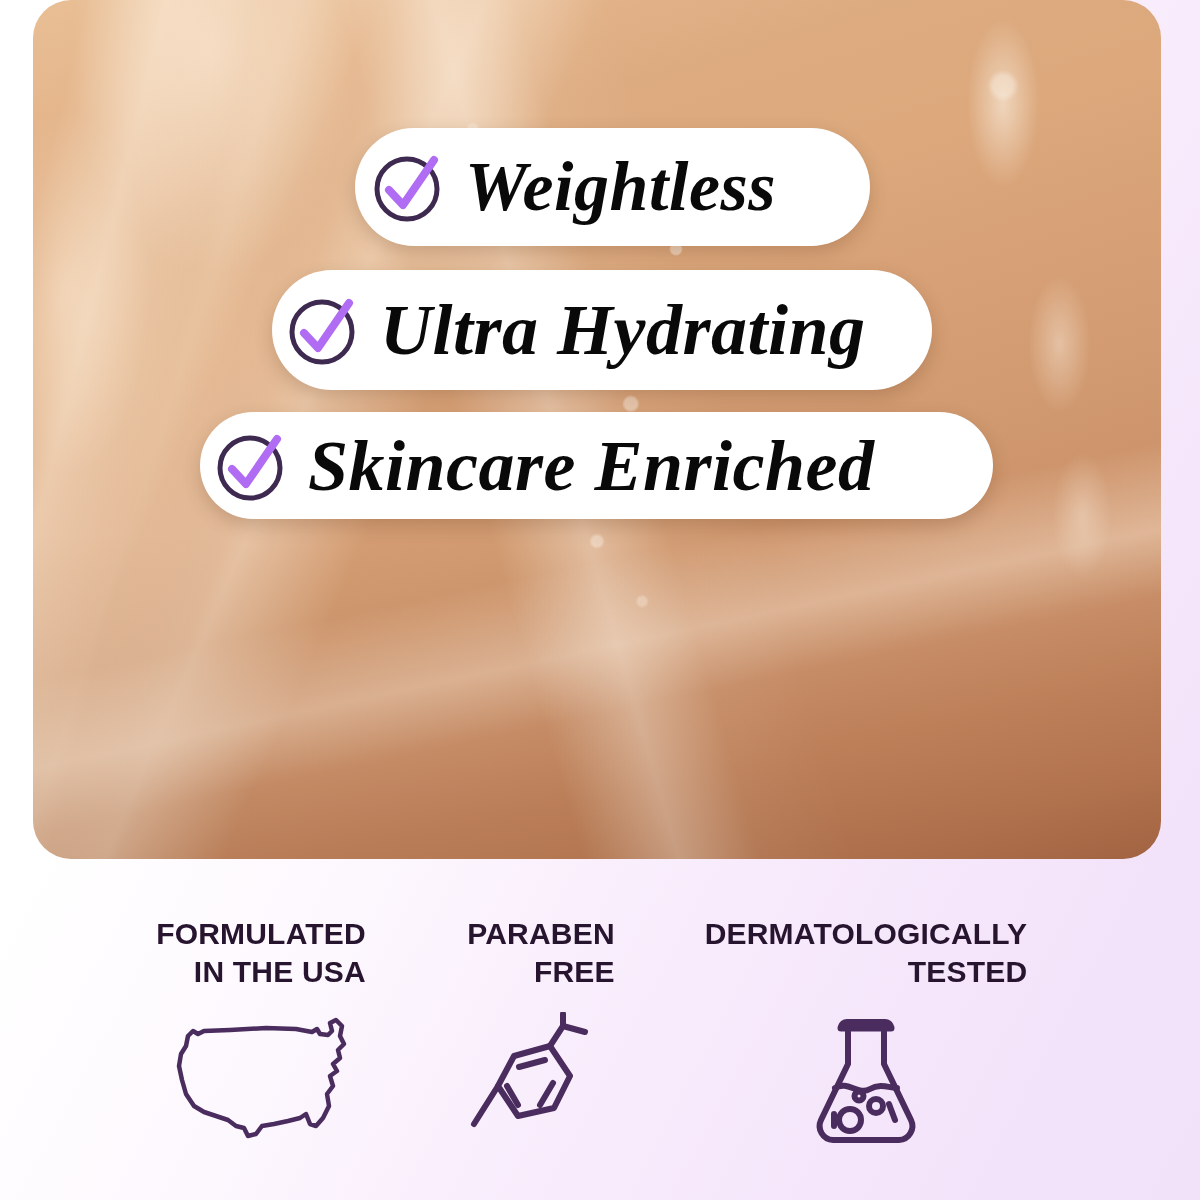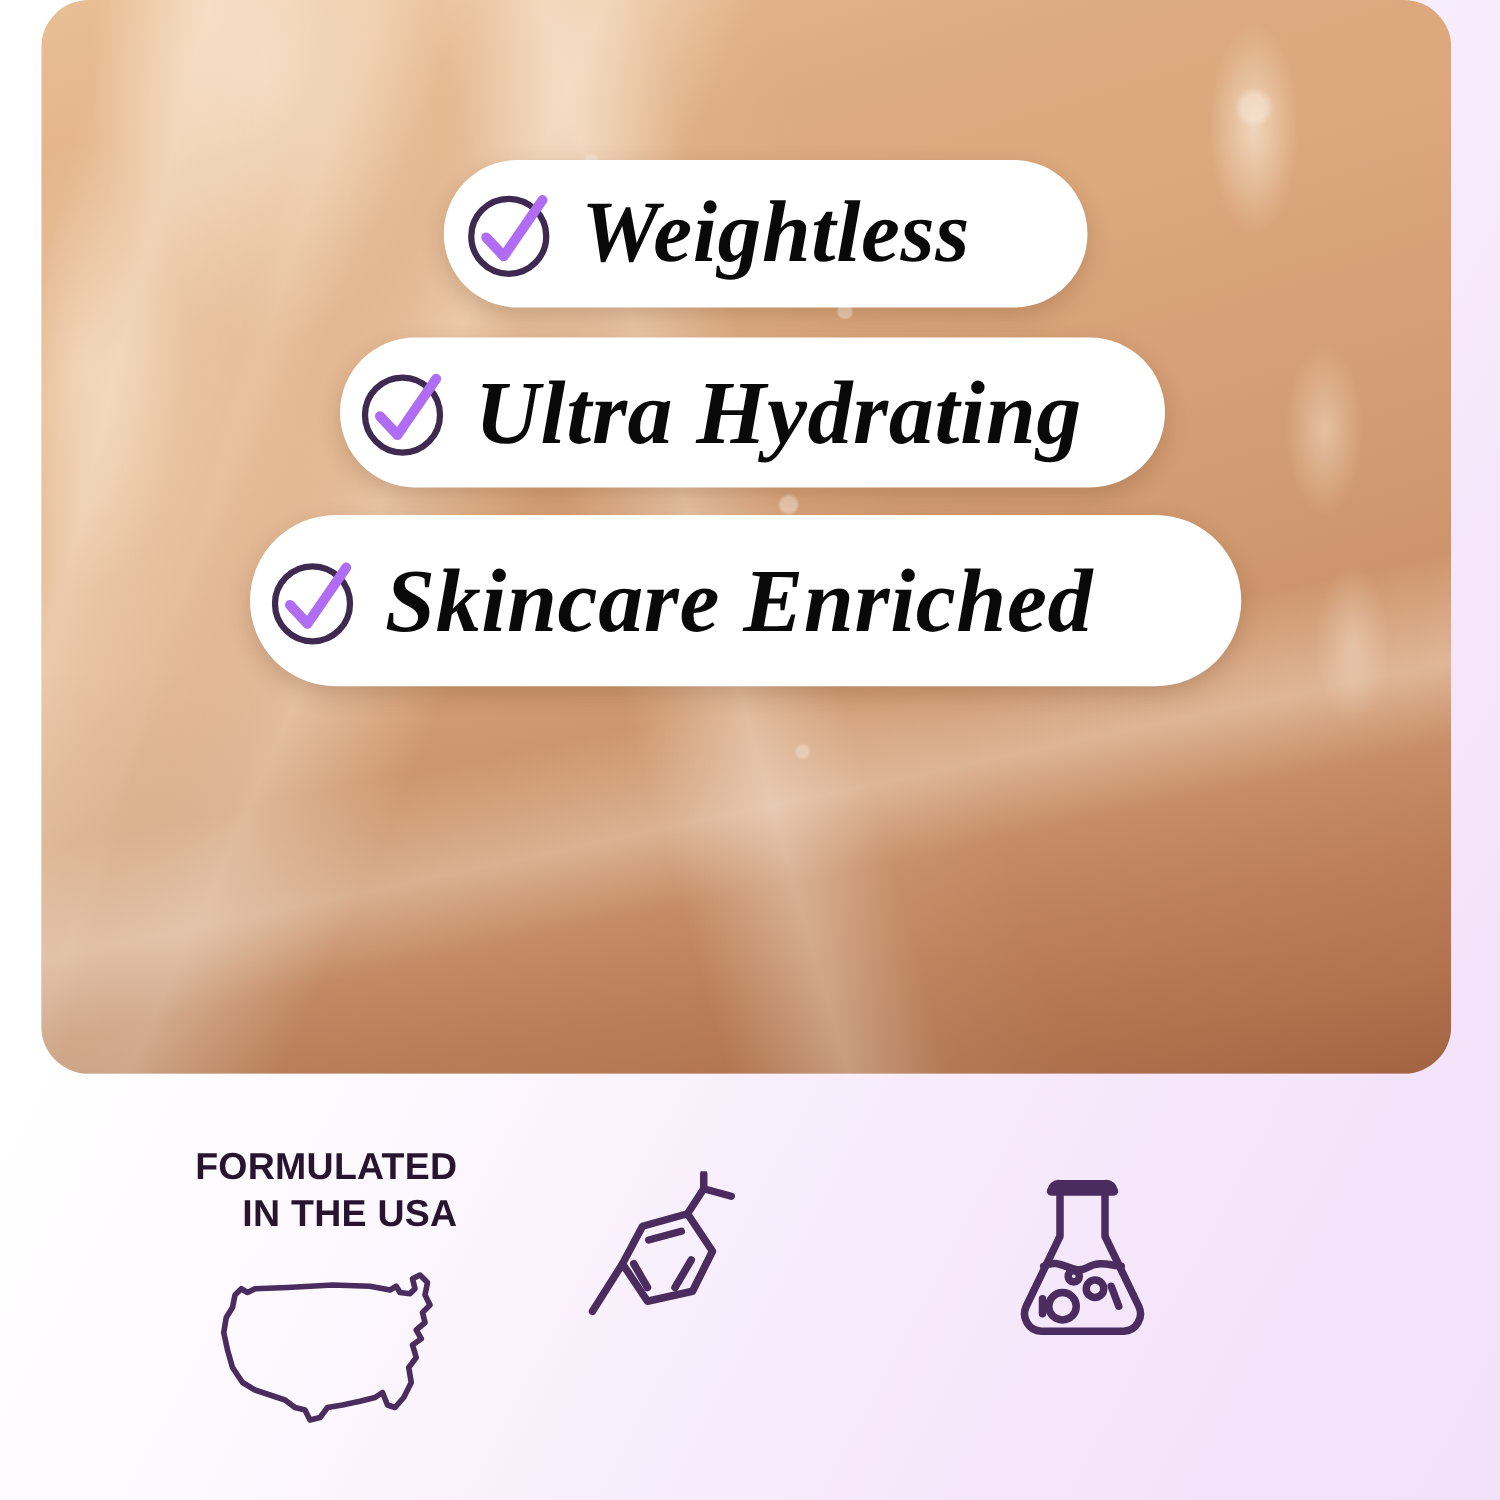--- a/index.html
+++ b/index.html
@@ -106,21 +106,21 @@
     font-family: "Liberation Serif", "DejaVu Serif", serif;
     font-style: italic;
     font-weight: 700;
     color: #090909;
     white-space: nowrap;
     line-height: 1;
   }
 
   #pill-1 { left: 355px; top: 128px;  width: 515px; height: 118px; padding-left: 16px; }
   #pill-2 { left: 272px; top: 270px;  width: 660px; height: 120px; padding-left: 14px; }
-  #pill-3 { left: 200px; top: 412px;  width: 793px; height: 137px; padding-left: 14px; text-align: right; }
+  #pill-3 { left: 200px; top: 412px;  width: 793px; height: 107px; padding-left: 14px; text-align: right; }
 
   #pill-1 .pill-label { font-size: 70px; margin-left: 18px; letter-spacing: .5px; }
   #pill-2 .pill-label { font-size: 72px; margin-left: 18px; letter-spacing: .5px; }
   #pill-3 .pill-label { font-size: 72px; margin-left: 18px; letter-spacing: .5px; }
 
   
   #headline {
     position: absolute;
     left: 33px;
     top: 620px;
@@ -234,20 +234,22 @@
                    L150 20 L158 21 L162 17 L160 9 L166 6 L172 12 L170 22 L174 30
                    L168 36 L170 44 L163 50 L167 57 L160 62 L163 72 L157 80 L159 92
                    L153 104 L146 112 L140 110 L136 100 L130 104 L118 107 L104 110
                    L92 112 L86 120 L78 122 L74 114 L66 112 L58 106 L46 102 L34 98
                    L24 92 L16 80 L12 66 L9 52 L11 40 L16 32 Z" fill="none" stroke="#4a2d5e" stroke-width="4.5" stroke-linejoin="round" stroke-linecap="round"></path>
         </svg>
       </span>
     </div>
 
     <div class="badge" id="badge-par">
+      <span class="badge-label">PARABEN
+FREE</span>
       <span class="badge-icon">
         <svg width="150" height="140" viewBox="0 0 150 140" aria-hidden="true">
           <g fill="none" stroke="#4a2d5e" stroke-width="6" stroke-linecap="round" stroke-linejoin="round">
 
             <path d="M48 44 L84 34 L104 64 L88 96 L52 104 L32 74 Z"></path>
 
             <path d="M53 55 L79 48"></path>
             <path d="M41 74 L52 93"></path>
             <path d="M87 71 L74 93"></path>
 
@@ -255,20 +257,22 @@
             <path d="M97 14 L97 2"></path>
             <path d="M97 14 L119 20"></path>
 
             <path d="M32 74 L8 112"></path>
           </g>
         </svg>
       </span>
     </div>
 
     <div class="badge" id="badge-derm">
+      <span class="badge-label">DERMATOLOGICALLY
+TESTED</span>
       <span class="badge-icon">
         <svg width="112" height="132" viewBox="0 0 112 132" aria-hidden="true">
           <g fill="none" stroke="#4a2d5e" stroke-width="6" stroke-linecap="round" stroke-linejoin="round">
 
             <path d="M38 16 L38 48 L11 104 A14 14 0 0 0 23 124 L89 124
                      A14 14 0 0 0 101 104 L74 48 L74 16"></path>
 
             <path d="M31 12 L81 12" stroke-width="7"></path>
             <path d="M31 12 A6 6 0 0 1 38 6 L74 6 A6 6 0 0 1 81 12"></path>
 

